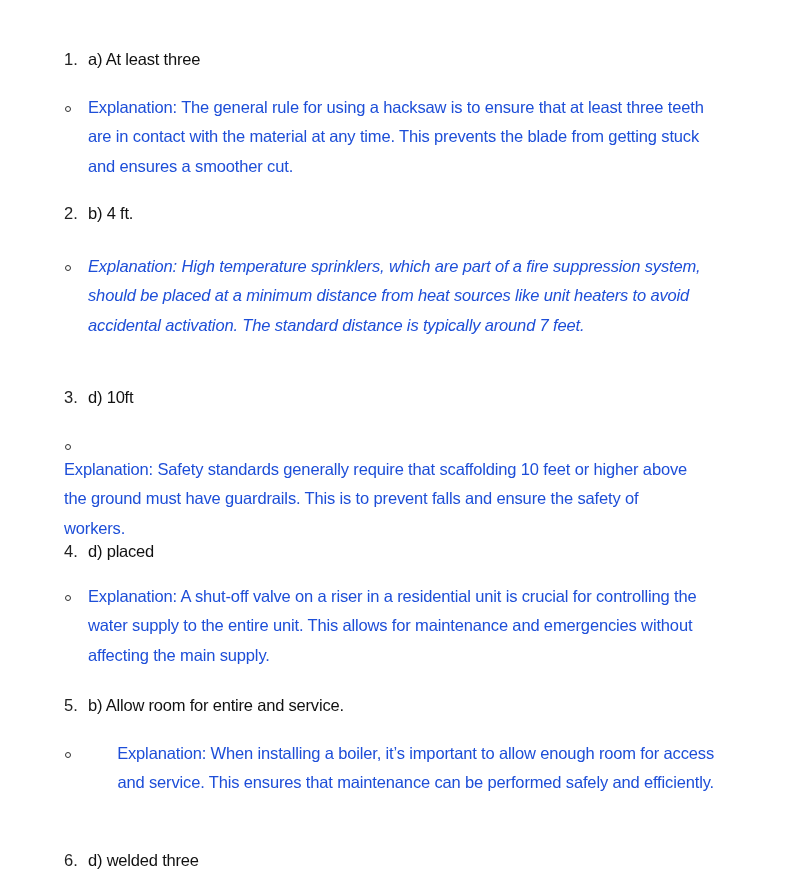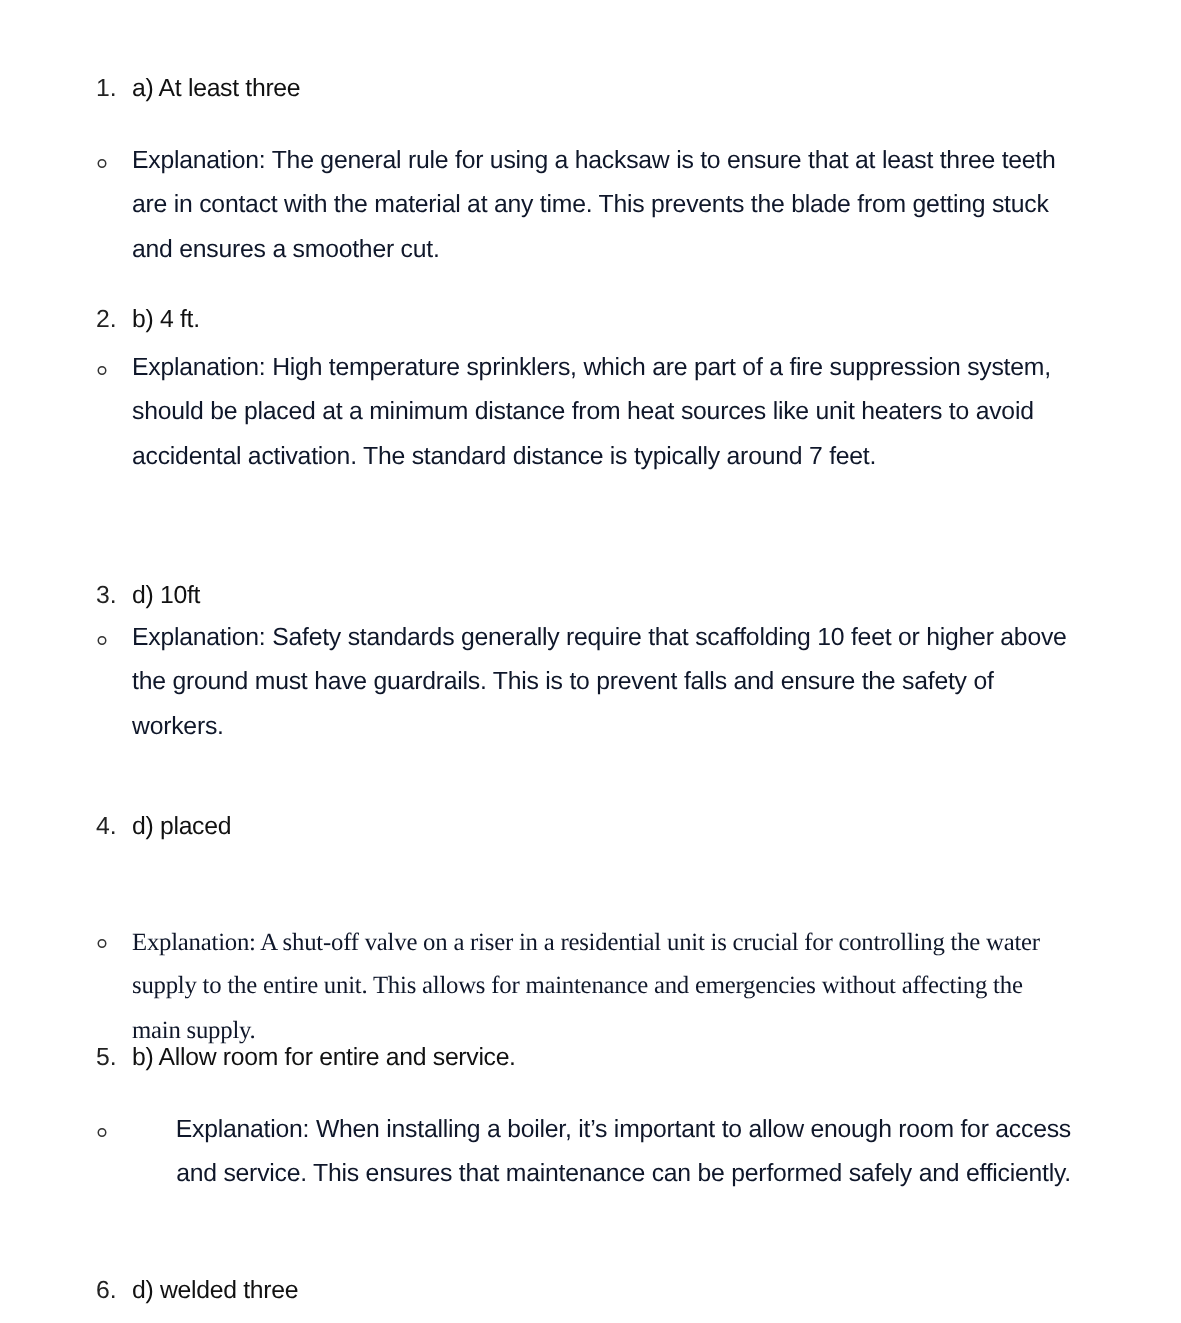--- a/index.html
+++ b/index.html
@@ -57,21 +57,21 @@
       position: absolute;
       left: 1px;
       top: 13px;
       width: 4px;
       height: 4px;
       border: 1px solid #333;
       border-radius: 50%;
     }
     .explain .text {
       line-height: 29.3px;
-      color: #0f172a;
+      color: #1d4ed8;
       width: 626px;
       letter-spacing: -0.15px;
     }
   </style>
 </head>
 <body>
 
 <div class="doc">
 
   <div class="answer" style="top:50px;">
@@ -80,39 +80,39 @@
   </div>
   <div class="explain" style="top:93px;">
     <span class="bullet"></span>
     <span class="text">Explanation: The general rule for using a hacksaw is to ensure that at least three teeth are in contact with the material at any time. This prevents the blade from getting stuck and ensures a smoother cut.</span>
   </div>
 
   <div class="answer" style="top:204px;">
     <span class="num">2.</span>
     <span class="text">b) 4 ft.</span>
   </div>
-  <div class="explain" style="top:231px;">
+  <div class="explain" style="top:252px;font-style:italic;">
     <span class="bullet"></span>
     <span class="text">Explanation: High temperature sprinklers, which are part of a fire suppression system, should be placed at a minimum distance from heat sources like unit heaters to avoid accidental activation. The standard distance is typically around 7 feet.</span>
   </div>
 
   <div class="answer" style="top:388px;">
     <span class="num">3.</span>
     <span class="text">d) 10ft</span>
   </div>
-  <div class="explain" style="top:411px;">
+  <div class="explain" style="top:431px;flex-direction:column;">
     <span class="bullet"></span>
     <span class="text">Explanation: Safety standards generally require that scaffolding 10 feet or higher above the ground must have guardrails. This is to prevent falls and ensure the safety of workers.</span>
   </div>
 
   <div class="answer" style="top:542px;">
     <span class="num">4.</span>
     <span class="text">d) placed</span>
   </div>
-  <div class="explain" style="top:613px;font-family:Liberation Serif, serif;">
+  <div class="explain" style="top:582px;">
     <span class="bullet"></span>
     <span class="text">Explanation: A shut-off valve on a riser in a residential unit is crucial for controlling the water supply to the entire unit. This allows for maintenance and emergencies without affecting the main supply.</span>
   </div>
 
   <div class="answer" style="top:696px;">
     <span class="num">5.</span>
     <span class="text">b) Allow room for entire and service.</span>
   </div>
   <div class="explain" style="top:739px;text-align:right;">
     <span class="bullet"></span>

